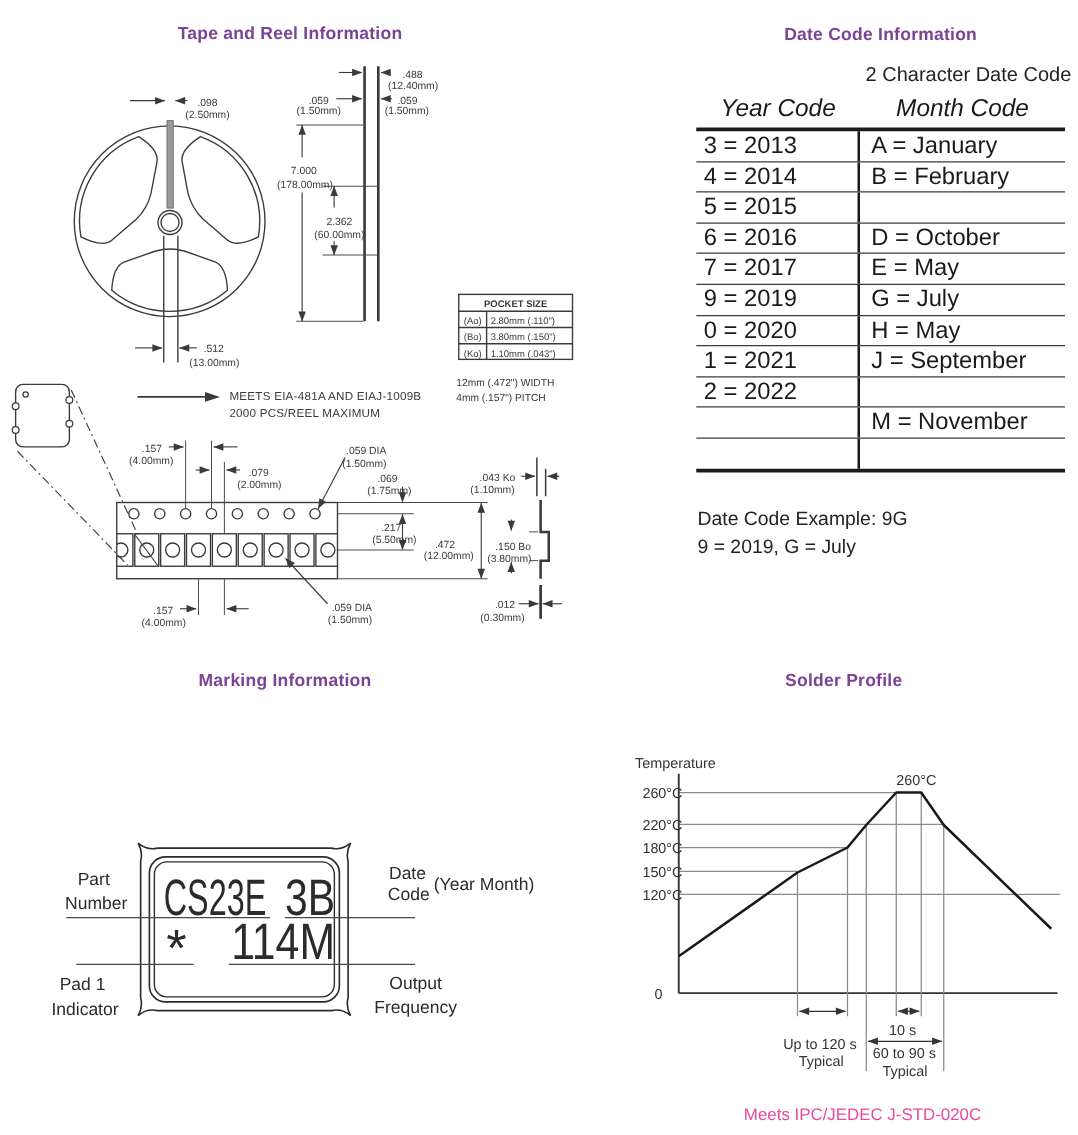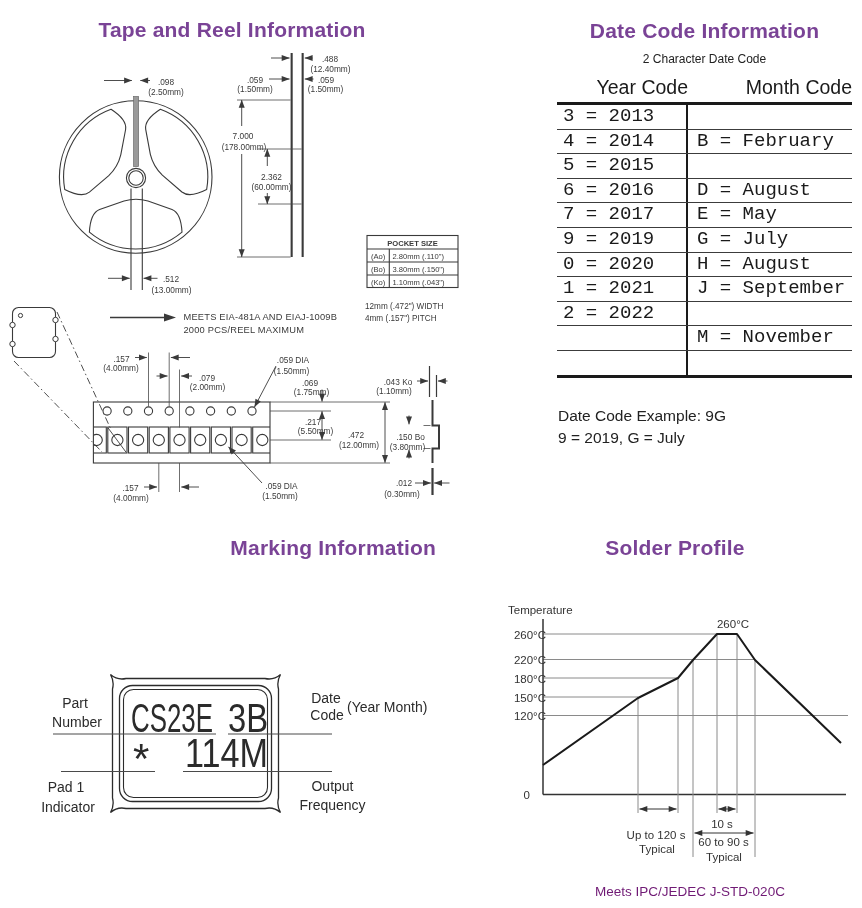--- a/index.html
+++ b/index.html
@@ -1,56 +1,56 @@
 <!DOCTYPE html>
 <html><head>
 <meta charset="utf-8">
 <style>
   html,body{margin:0;padding:0;background:#fff;}
   body{width:862px;height:908px;position:relative;overflow:hidden;
        font-family:"Liberation Sans",sans-serif;color:#1a1a1a;}
-  .sec-title{position:absolute;font-size:21px;font-weight:bold;color:#7a4396;
+  .sec-title{position:absolute;font-size:14px;font-weight:bold;color:#7a4396;
              text-align:center;letter-spacing:.2px;}
   svg{position:absolute;overflow:visible;}
   svg text{font-family:"Liberation Sans",sans-serif;fill:#3a3a3a;}
   .ln{fill:none;stroke:#3a3a3a;stroke-width:1.1;}
   .thin{fill:none;stroke:#4a4a4a;stroke-width:.8;}
   .dimln{fill:none;stroke:#3a3a3a;stroke-width:.9;}
   .dim{font-size:8.3px;}
   .dim7{font-size:7.6px;}
   .note{font-size:8.2px;}
   .meets{font-size:9.3px;letter-spacing:.2px;}
   .mid{text-anchor:middle;}
   .gray{stroke:#8a8a8a;stroke-width:1;fill:none;}
   .curve{stroke:#1a1a1a;stroke-width:2;fill:none;stroke-linejoin:round;}
   .ctext{font-size:11.5px;fill:#333;}
   .mark-label{font-size:14px;fill:#2b2b2b;}
   .mark-big{fill:#2b2b2b;}
   
-  .dc-sub{position:absolute;left:552px;top:52px;width:305px;text-align:center;
-          font-size:12px;color:#222;}
+  .dc-sub{position:absolute;left:552px;top:52px;width:305px;text-align:right;
+          font-size:16px;color:#222;}
   .dc-table{position:absolute;left:557px;top:76px;width:295px;}
   .dc-head{display:grid;grid-template-columns:131px 1fr;font-size:19.5px;padding-bottom:3px;}
-  .dc-head div{text-align:right;}
-  .dc-body{border-top:3px solid #1a1a1a;border-bottom:3px solid #1a1a1a;font-family:Liberation Mono, monospace;}
+  .dc-head div{text-align:center;font-style:italic;}
+  .dc-body{border-top:3px solid #1a1a1a;border-bottom:3px solid #1a1a1a;}
   .dc-row{display:grid;grid-template-columns:131px 1fr;font-size:19px;height:23.6px;
           line-height:23.6px;border-bottom:1px solid #3c3c3c;}
   .dc-row:last-child{border-bottom:none;}
   .dc-row .y{padding-left:6px;border-right:2px solid #1a1a1a;}
   .dc-row .m{padding-left:9px;}
   .dc-ex{position:absolute;width:300px;font-size:15.5px;color:#222;}
   .footer{position:absolute;left:523px;top:884px;width:334px;text-align:center;
-          font-size:13.5px;color:#701a75;}
+          font-size:13.5px;color:#ec4899;}
 </style>
 </head>
 <body>
 
 <div class="sec-title" style="left:20px;top:18px;width:424px;">Tape and Reel Information</div>
 <div class="sec-title" style="left:550px;top:19px;width:309px;">Date Code Information</div>
-<div class="sec-title" style="left:20px;top:536px;width:416px;text-align:right;">Marking Information</div>
+<div class="sec-title" style="left:20px;top:536px;width:416px;">Marking Information</div>
 <div class="sec-title" style="left:518px;top:536px;width:314px;">Solder Profile</div>
 
 <svg style="left:0;top:40px;" width="470" height="470" viewBox="0 40 470 470">
   <defs>
     <marker id="a1" orient="auto-start-reverse" markerUnits="userSpaceOnUse" markerWidth="9" markerHeight="7" refX="8.3" refY="3.5">
       <path d="M0.5 0.5 L8.5 3.5 L0.5 6.5 Z" fill="#3a3a3a"></path>
     </marker>
   </defs>
 
   <g>
@@ -246,43 +246,44 @@
 <div class="dc-sub">2 Character Date Code</div>
 
 <div class="dc-table">
   <div class="dc-head">
     <div>Year Code</div>
     <div>Month Code</div>
   </div>
   <div class="dc-body">
     <div class="dc-row">
         <div class="y">3 = 2013</div>
+        <div class="m">A = January</div>
       </div>
     <div class="dc-row">
         <div class="y">4 = 2014</div>
         <div class="m">B = February</div>
       </div>
     <div class="dc-row">
         <div class="y">5 = 2015</div>
       </div>
     <div class="dc-row">
         <div class="y">6 = 2016</div>
-        <div class="m">D = August</div>
+        <div class="m">D = October</div>
       </div>
     <div class="dc-row">
         <div class="y">7 = 2017</div>
         <div class="m">E = May</div>
       </div>
     <div class="dc-row">
         <div class="y">9 = 2019</div>
         <div class="m">G = July</div>
       </div>
     <div class="dc-row">
         <div class="y">0 = 2020</div>
-        <div class="m">H = August</div>
+        <div class="m">H = May</div>
       </div>
     <div class="dc-row">
         <div class="y">1 = 2021</div>
         <div class="m">J = September</div>
       </div>
     <div class="dc-row">
         <div class="y">2 = 2022</div>
       </div>
     <div class="dc-row">
         <div class="y"></div>

